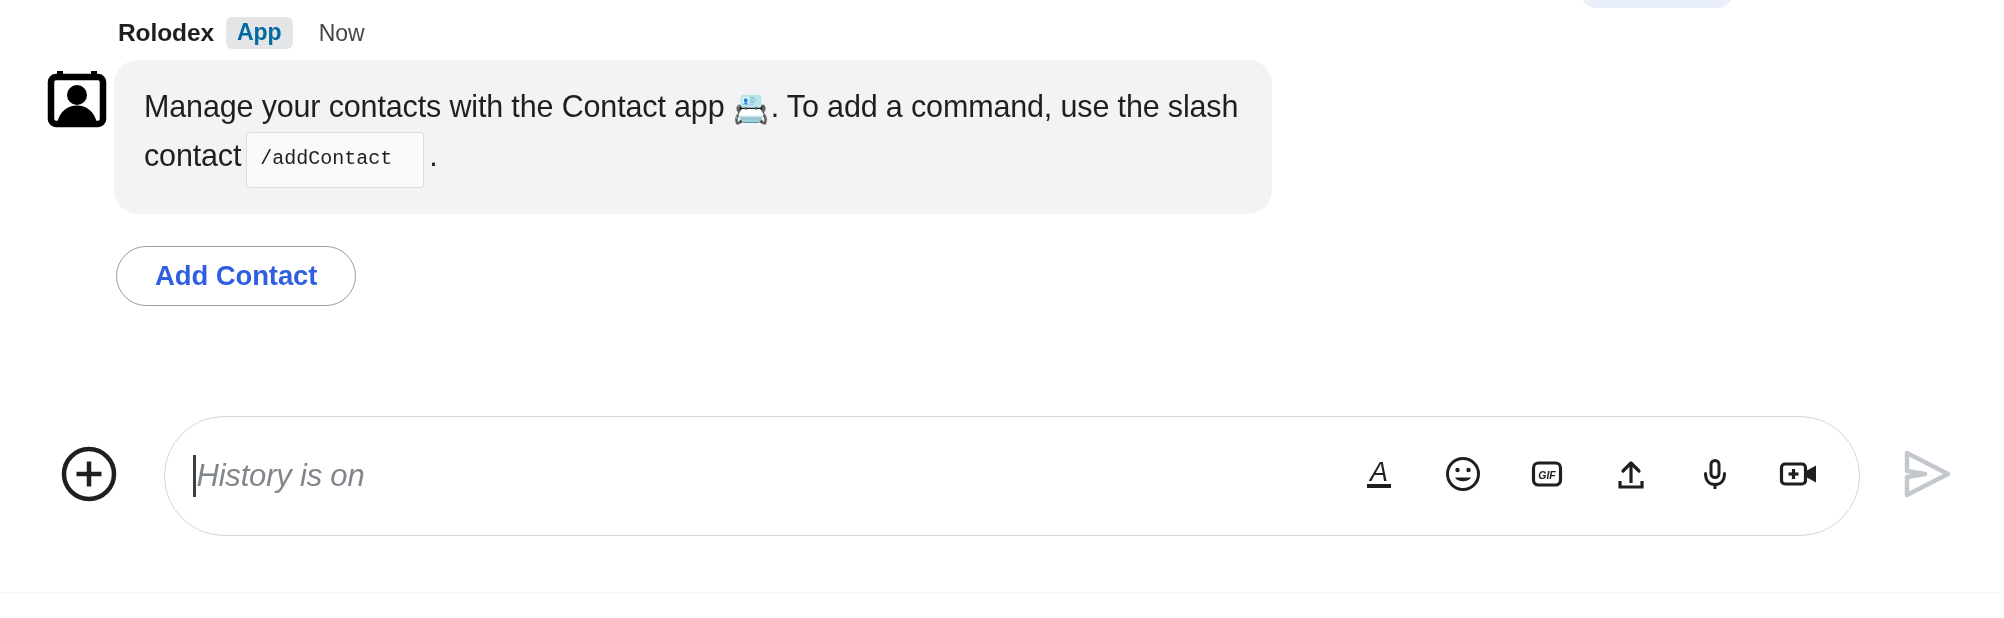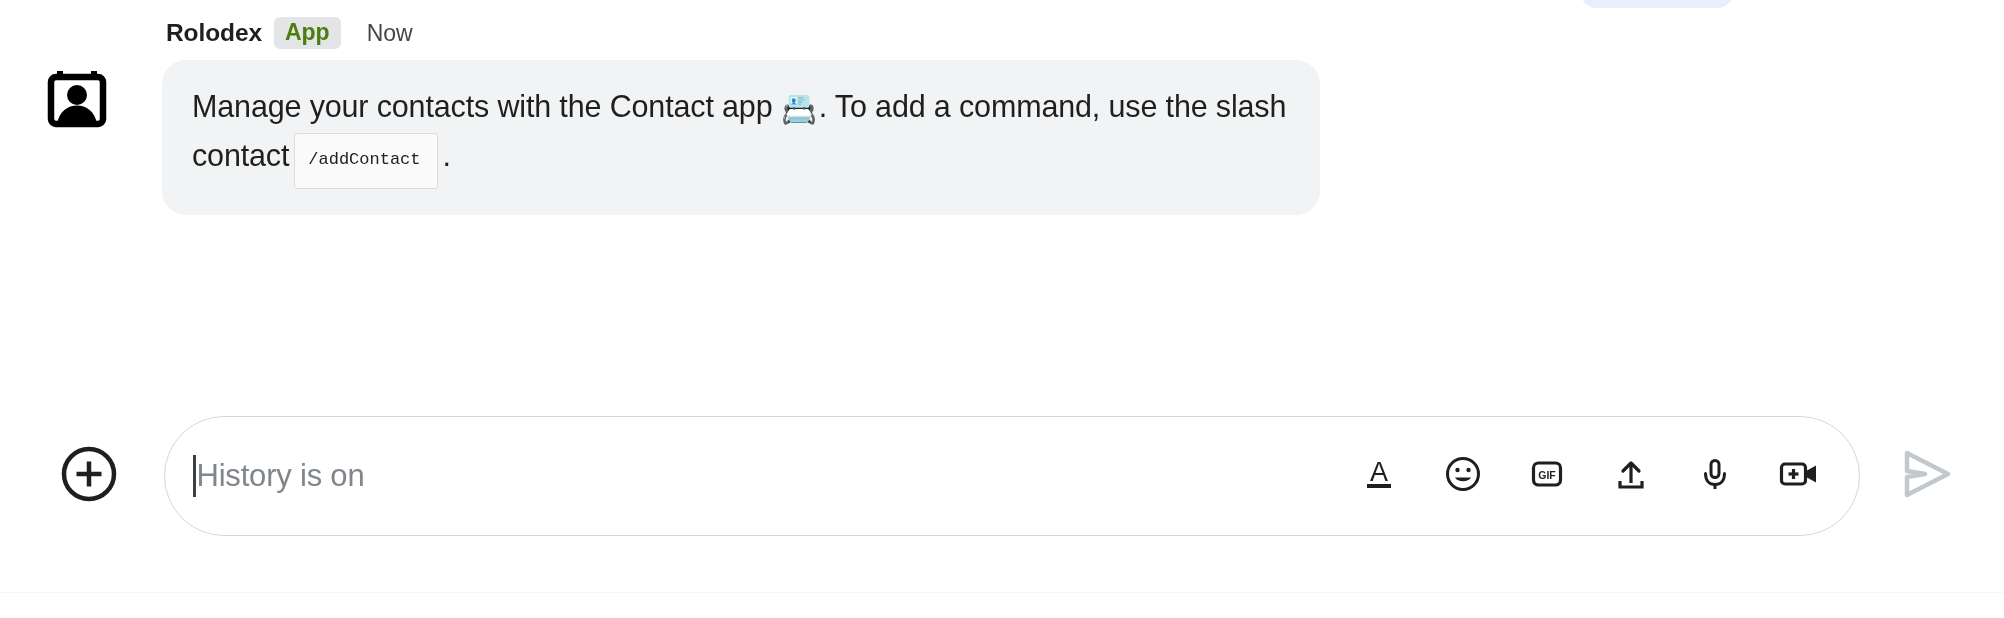--- a/index.html
+++ b/index.html
@@ -44,21 +44,20 @@
     width: 74px;
     min-width: 74px;
     height: 74px;
     margin-top: 42px;
     display: flex;
     align-items: center;
     justify-content: center;
   }
 
   .msg-body {
-    margin-left: 48px;
     flex: 1;
   }
 
   .msg-header {
     display: flex;
     align-items: center;
     height: 30px;
     margin-bottom: 12px;
     padding-left: 4px;
   }
@@ -66,21 +65,21 @@
   .sender-name {
     font-size: 24.5px;
     font-weight: bold;
     color: #1f1f1f;
     letter-spacing: -0.1px;
   }
 
   .app-badge {
     margin-left: 12px;
     background: #e4e5e6;
-    color: #4d7c0f;
+    color: #0369a1;
     font-size: 23px;
     font-weight: bold;
     padding: 3px 11px 5px 11px;
     border-radius: 6px;
     line-height: 1.05;
   }
 
   .timestamp {
     margin-left: 26px;
     font-size: 23px;
@@ -106,25 +105,25 @@
 
   .emoji {
     font-size: 29px;
     vertical-align: -2px;
     padding: 0 1px;
   }
 
   code.slash {
     display: inline-block;
     font-family: "Liberation Mono", monospace;
-    font-size: 17px;
+    font-size: 20px;
     background: #fafafa;
     border: 1.6px solid #dadce0;
     border-radius: 3px;
-    padding: 3px 16px 5px 13px;
+    padding: 3px 31px 5px 13px;
     color: #202124;
     vertical-align: 2px;
     margin: 0 5px;
     letter-spacing: 0px;
   }
 
   .action-row {
     margin-top: 32px;
     padding-left: 2px;
   }
@@ -147,20 +146,21 @@
 
   
   .composer {
     position: absolute;
     left: 0;
     right: 0;
     top: 408px;
     height: 136px;
     display: flex;
     align-items: center;
+    font-style: italic;
   }
 
   .plus-btn {
     width: 62px;
     min-width: 62px;
     height: 62px;
     margin-left: 58px;
     display: flex;
     align-items: center;
     justify-content: center;
@@ -264,20 +264,23 @@
 
       <div class="bubble">
         <div class="bubble-line">
           <span>Manage your contacts with the Contact app </span><span class="emoji">📇</span><span>. To add a command, use the slash</span>
         </div>
         <div class="bubble-line">
           <span>contact</span><code class="slash">/addContact</code><span>.</span>
         </div>
       </div>
 
+      <div class="action-row">
+        <button class="action-button">Add Contact</button>
+      </div>
 
     </div>
   </div>
 
   <div class="composer">
 
     <div class="plus-btn">
       <span>
         <svg width="62" height="62" viewBox="0 0 62 62">
           <circle cx="31" cy="31" r="25" fill="none" stroke="#1f1f1f" stroke-width="4.5"></circle>

